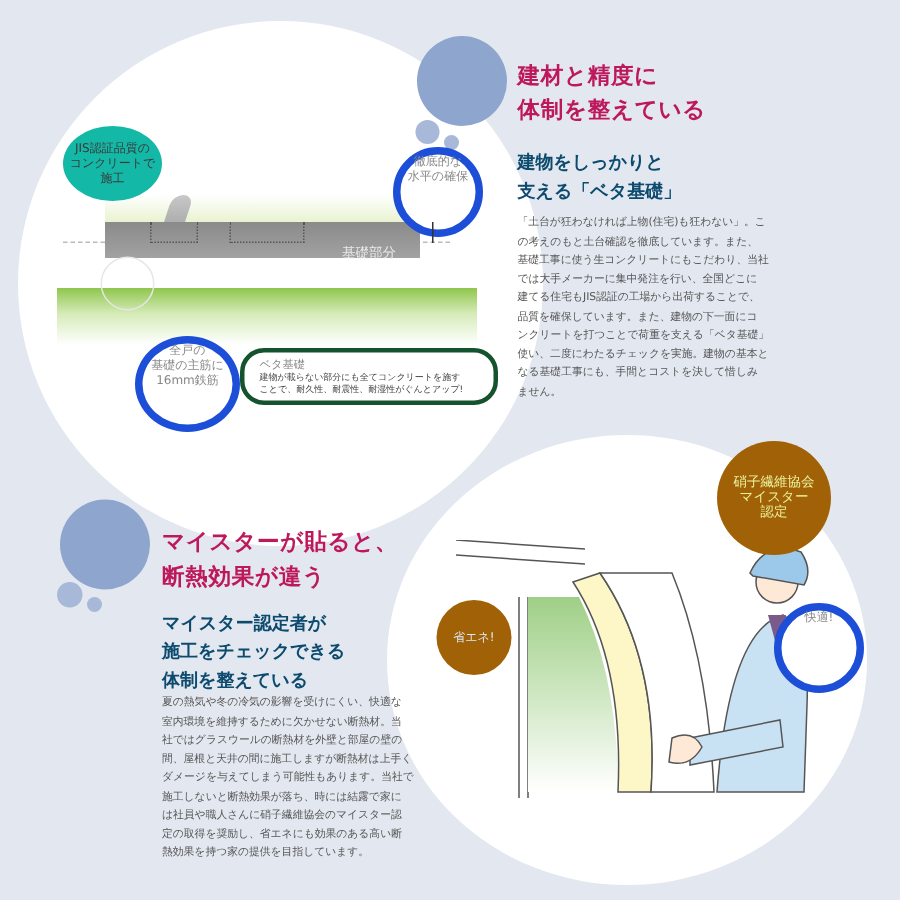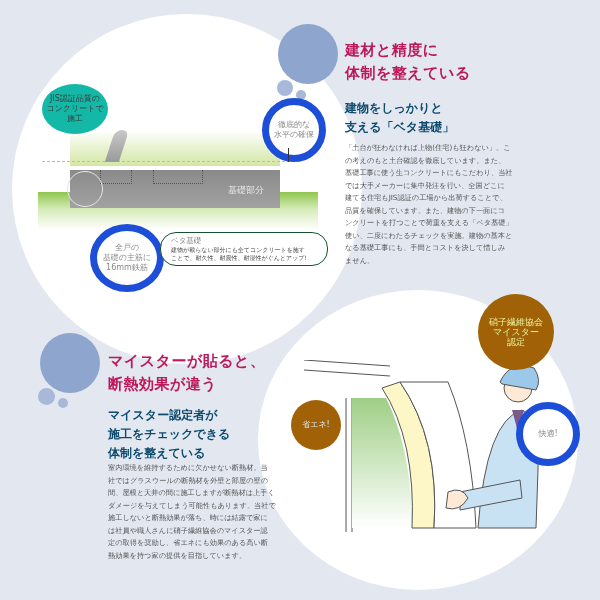--- a/index.html
+++ b/index.html
@@ -8,25 +8,25 @@
   .circle{border-radius:50%;}
   .big1{left:12px;top:14px;width:350px;height:350px;background:#fff;}
   .big2{left:258px;top:290px;width:320px;height:300px;background:#fff;}
   .deco-lg{background:#8ea5cd;}
   .deco-sm{background:#a7b8d8;}
   .h1{font-weight:bold;color:#be185d;font-size:15px;line-height:23px;letter-spacing:0.5px;}
   .h2{color:#0c4a6e;font-size:12px;line-height:19px;font-weight:bold;}
   .body{color:#555;font-size:7.2px;line-height:12.5px;}
   .grass-bg{left:38px;top:192px;width:280px;height:38px;background:linear-gradient(#8fc64d,#d6ebb8 45%,#fff);}
   .green-top{left:70px;top:130px;width:210px;height:36px;background:linear-gradient(#fff,#e4f0c8 60%,#d3e7a2);}
-  .slab{left:70px;top:170px;width:210px;height:38px;background:linear-gradient(#8a8a8a,#a2a2a2);}
+  .slab{left:70px;top:148px;width:210px;height:24px;background:linear-gradient(#8a8a8a,#a2a2a2);}
   .dash{border-top:1px dashed #bbb;}
-  .bubble{border-radius:50%;background:#fff;border:7px solid #1d4ed8;color:#888;font-size:8px;line-height:10px;text-align:center;display:flex;align-items:center;justify-content:center;}
+  .bubble{border-radius:50%;background:#fff;border:5px solid #1d4ed8;color:#888;font-size:8px;line-height:10px;text-align:center;display:flex;align-items:flex-start;justify-content:center;}
   .jis{left:42px;top:84px;width:66px;height:50px;background:#14b8a6;border-radius:50%;color:#3a3a3a;font-size:8px;line-height:10px;text-align:center;display:flex;align-items:center;justify-content:center;}
-  .beta{left:160px;top:232px;width:166px;height:32px;background:#fff;border:1px solid #14532d;border-radius:16px;}
+  .beta{left:160px;top:232px;width:166px;height:32px;background:#fff;border:3px solid #14532d;border-radius:16px;}
   .blue-badge{background:#a16207;color:#e9f29b;font-size:9px;line-height:10px;text-align:center;display:flex;align-items:center;justify-content:center;}
 </style>
 </head>
 <body>
 
 <div class="abs circle big1"></div>
 <div class="abs circle big2"></div>
 
 <div class="abs circle deco-lg" style="left:278px;top:24px;width:60px;height:60px;"></div>
 <div class="abs circle deco-sm" style="left:277px;top:80px;width:16px;height:16px;"></div>
@@ -92,20 +92,21 @@
 <div class="abs h1" style="left:108px;top:350px;">
   <div>マイスターが貼ると、</div>
   <div>断熱効果が違う</div>
 </div>
 <div class="abs h2" style="left:108px;top:406px;">
   <div>マイスター認定者が</div>
   <div>施工をチェックできる</div>
   <div>体制を整えている</div>
 </div>
 <div class="abs body" style="left:108px;top:462px;width:185px;">
+  <div>夏の熱気や冬の冷気の影響を受けにくい、快適な</div>
   <div>室内環境を維持するために欠かせない断熱材。当</div>
   <div>社ではグラスウールの断熱材を外壁と部屋の壁の</div>
   <div>間、屋根と天井の間に施工しますが断熱材は上手く</div>
   <div>ダメージを与えてしまう可能性もあります。当社で</div>
   <div>施工しないと断熱効果が落ち、時には結露で家に</div>
   <div>は社員や職人さんに硝子繊維協会のマイスター認</div>
   <div>定の取得を奨励し、省エネにも効果のある高い断</div>
   <div>熱効果を持つ家の提供を目指しています。</div>
 </div>
 

